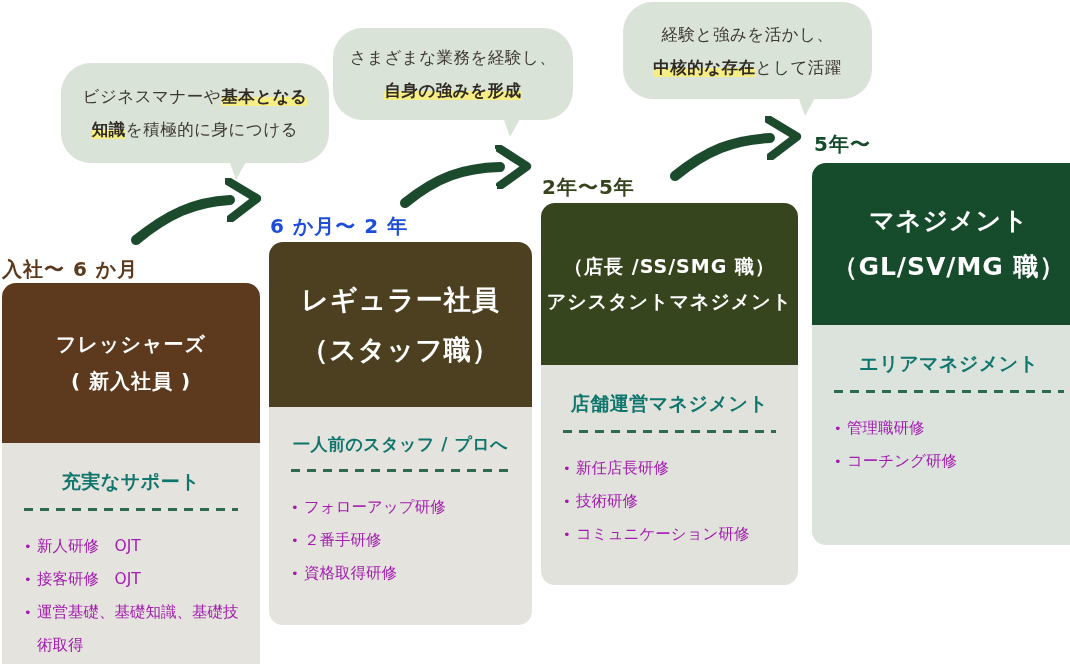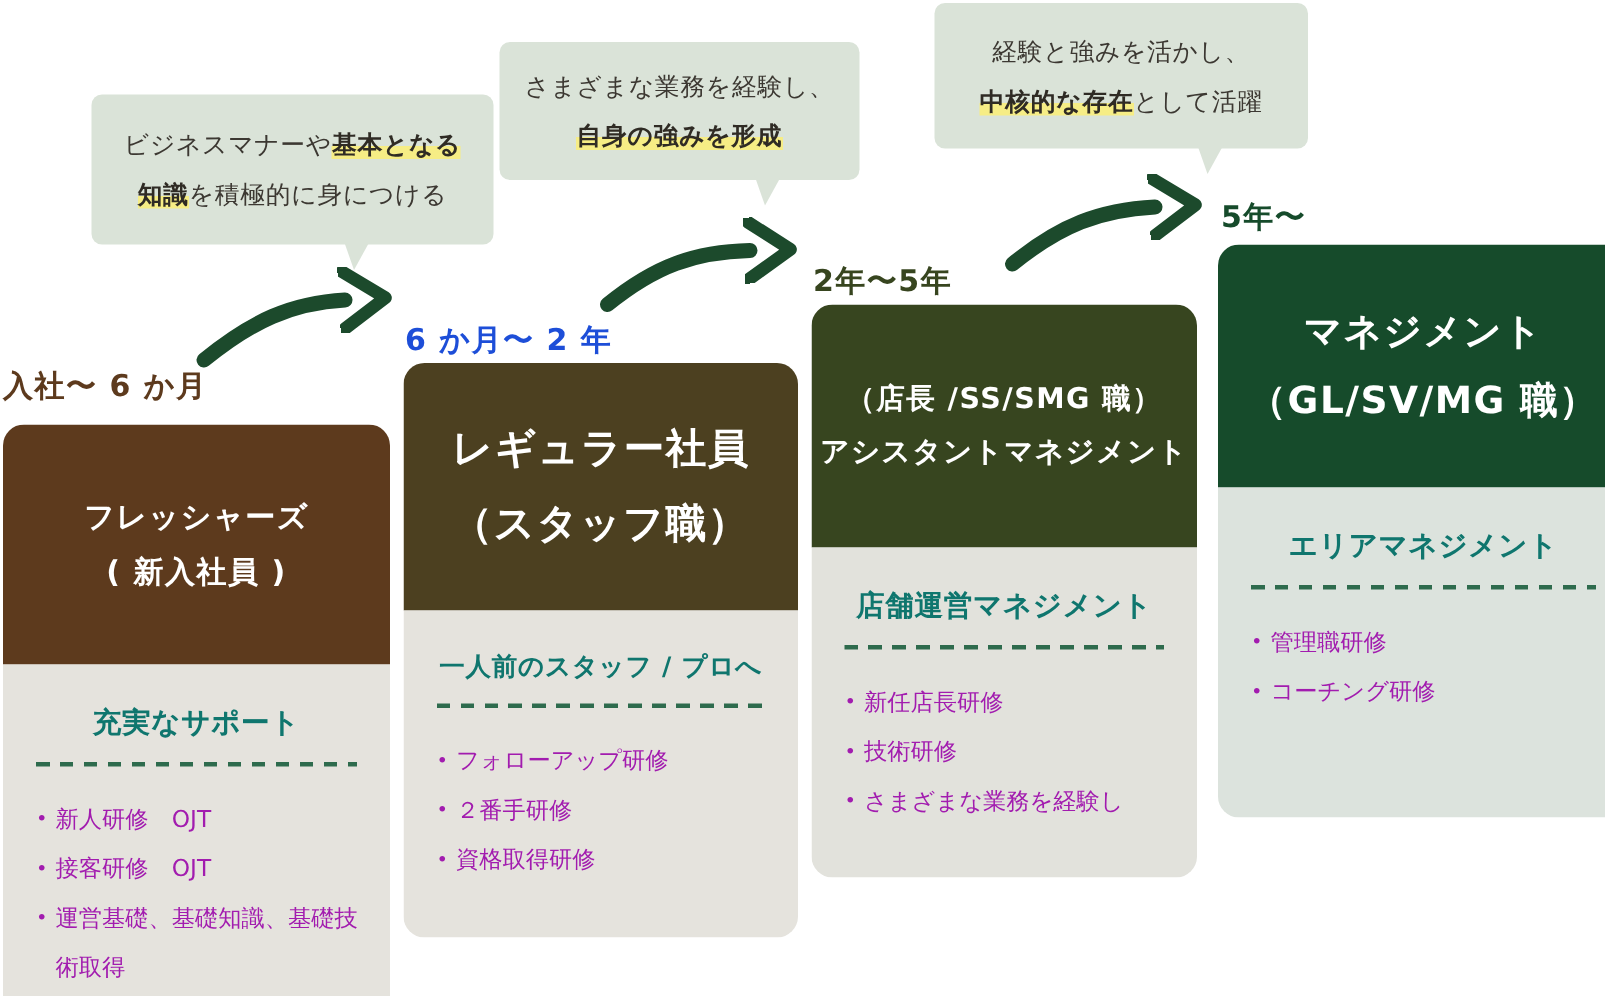--- a/index.html
+++ b/index.html
@@ -4,42 +4,42 @@
 <style>
   html,body{margin:0;padding:0;background:#ffffff;}
   .canvas{
     position:relative;width:1070px;height:664px;overflow:hidden;background:#ffffff;
     font-family:"DejaVu Sans",sans-serif;
   }
   
   .arrows{position:absolute;left:0;top:0;width:1070px;height:664px;pointer-events:none;}
   
   .bubble{
-    position:absolute;background:#dae3d8;border-radius:7px;
+    position:absolute;background:#dae3d8;border-radius:30px;
     display:flex;flex-direction:column;justify-content:center;align-items:center;
     font-size:16.5px;line-height:33px;color:#3c3832;letter-spacing:.5px;
   }
   .bubble .tail{
     position:absolute;bottom:-17px;width:0;height:0;
     border-left:7px solid transparent;border-right:11px solid transparent;
     border-top:20px solid #dae3d8;
   }
   .b1{left:61px;top:63px;width:268px;height:100px;}
   .b2{left:333px;top:28px;width:240px;height:92px;}
   .b3{left:623px;top:2px;width:249px;height:97px;}
   .b1 .tail{left:168px;}
   .b2 .tail{left:170px;}
   .b3 .tail{left:175px;}
   .hl{
     font-weight:700;color:#2f2b24;
     background:linear-gradient(transparent 55%, #f6ed85 55%);
   }
   
   .period{position:absolute;font-weight:700;font-size:20px;letter-spacing:1px;white-space:nowrap;}
-  .p1{left:2px;top:244px;color:#5d3a1d;}
+  .p1{left:2px;top:256px;color:#5d3a1d;}
   .p2{left:270px;top:213px;color:#1d4ed8;}
   .p3{left:542px;top:174px;color:#37451f;}
   .p4{left:814px;top:131px;color:#164b2b;}
   
   .card{position:absolute;border-radius:14px;overflow:hidden;display:flex;flex-direction:column;}
   .c1{left:2px;top:283px;width:258px;height:381px;border-bottom-left-radius:0;border-bottom-right-radius:0;}
   .c2{left:269px;top:242px;width:263px;height:383px;}
   .c3{left:541px;top:203px;width:257px;height:382px;}
   .c4{left:812px;top:163px;width:274px;height:382px;}
   .card-header{
@@ -146,21 +146,21 @@
     <div class="card-header">
       <div>（店長 /SS/SMG 職）</div>
       <div>アシスタントマネジメント</div>
     </div>
     <div class="card-body">
       <div class="section-title">店舗運営マネジメント</div>
       <div class="dashed"></div>
       <ul class="bullets">
         <li>新任店長研修</li>
         <li>技術研修</li>
-        <li>さまざまな業務を経験し</li>
+        <li>コミュニケーション研修</li>
       </ul>
     </div>
   </div>
 
   <div class="card c4">
     <div class="card-header">
       <div>マネジメント</div>
       <div>（GL/SV/MG 職）</div>
     </div>
     <div class="card-body">

